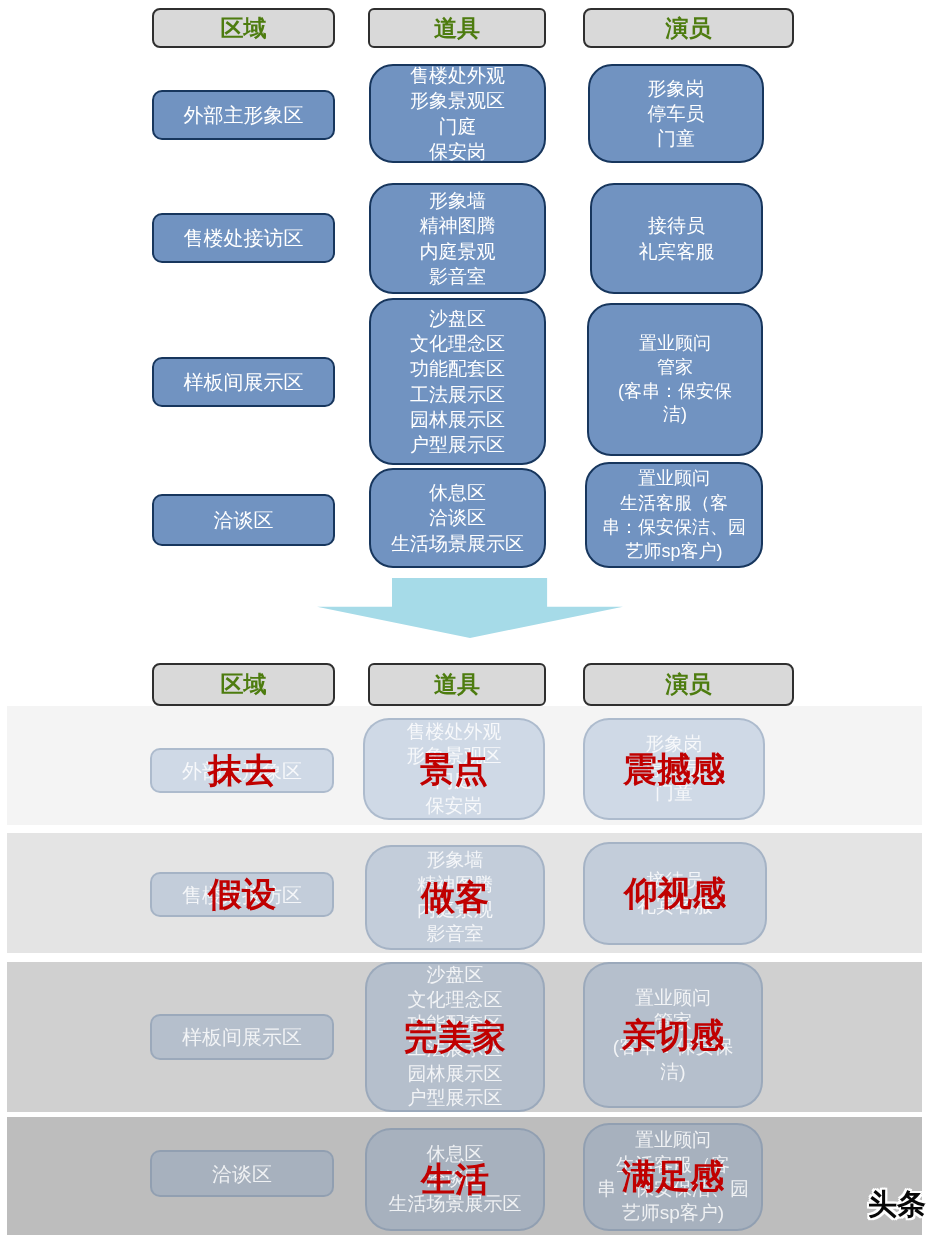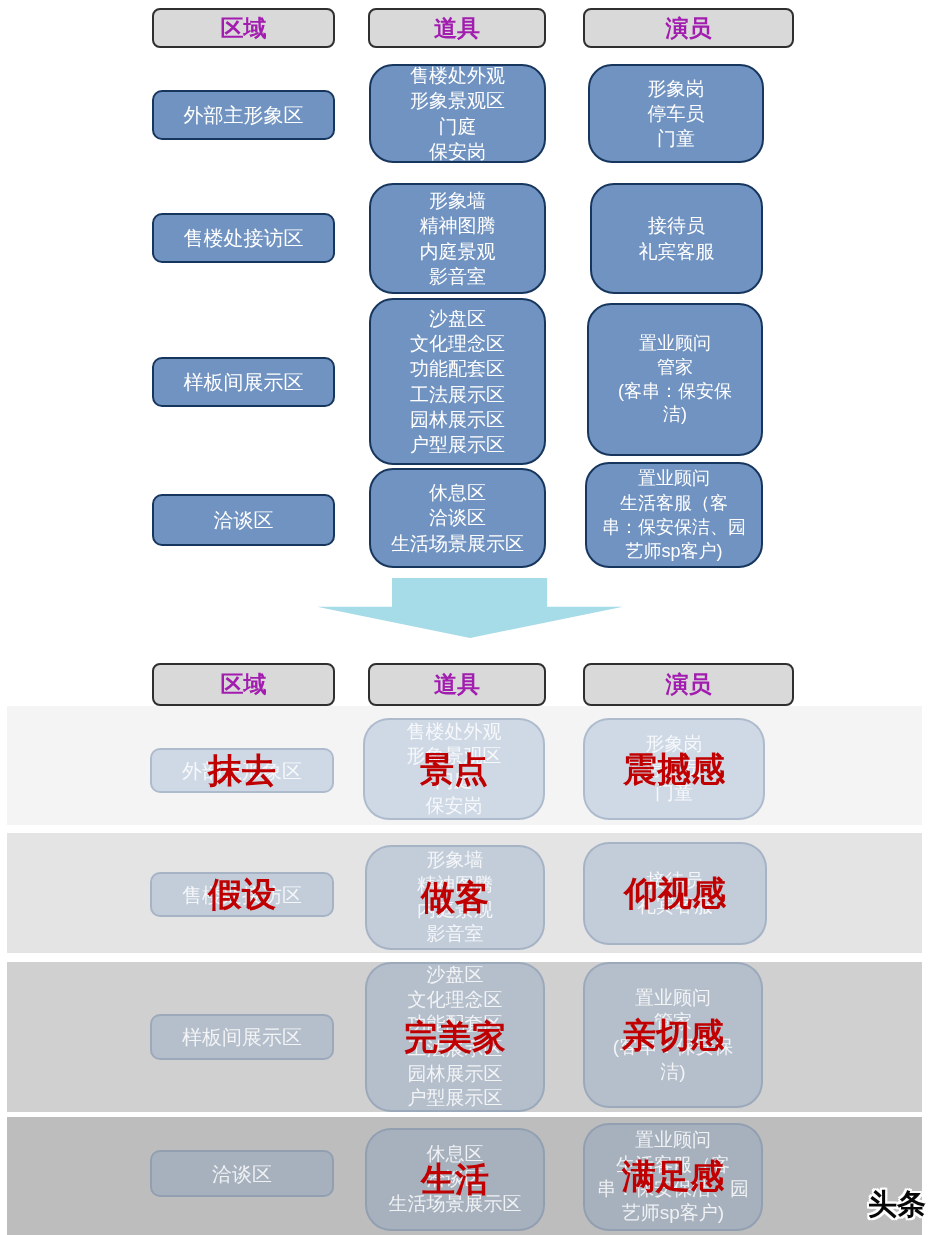--- a/index.html
+++ b/index.html
@@ -4,21 +4,21 @@
 <style>
   html,body{margin:0;padding:0;background:#fff;}
   .stage{
     position:relative;width:929px;height:1235px;background:#ffffff;overflow:hidden;
     font-family:"Liberation Sans","DejaVu Sans",sans-serif;
   }
   
   .hdr{
     position:absolute;display:flex;align-items:center;justify-content:center;
     background:#d9d9d9;border:2px solid #2f2f2f;border-radius:8px;
-    color:#a21caf;font-weight:700;font-size:23px;box-sizing:border-box;
+    color:#4d7c0f;font-weight:700;font-size:23px;box-sizing:border-box;
   }
   .blue{
     position:absolute;display:flex;align-items:center;justify-content:center;
     background:#7193c1;border:2px solid #17365d;color:#ffffff;
     text-align:center;box-sizing:border-box;white-space:pre-line;
     font-size:19px;line-height:1.32;
   }
   .zoneblue{border-radius:10px;font-size:20px;}
   .bigblue{border-radius:24px;}
   .fade{
@@ -28,21 +28,21 @@
     white-space:pre-line;font-size:19px;line-height:1.3;
   }
   .fadezone{border-radius:10px;font-size:20px;}
   .fadebig{border-radius:26px;}
   .overlay{
     position:absolute;inset:0;display:flex;align-items:center;justify-content:center;
     color:#c00000;font-size:34px;font-weight:800;white-space:nowrap;
   }
   .band{position:absolute;left:7px;width:915px;}
   
-  .x-zone{left:152px;width:183px;} .x-props{left:368px;width:178px;} .x-actors{left:583px;width:211px;}
+  .x-zone{left:152px;width:183px;} .x-props{left:368px;width:178px;border-radius:6px;} .x-actors{left:583px;width:211px;}
   .hdr-top{top:8px;height:40px;} .hdr-bot{top:663px;height:43px;}
   .t-z1{left:152px;top:90px;width:183px;height:50px;}
   .t-z2{left:152px;top:213px;width:183px;height:50px;}
   .t-z3{left:152px;top:357px;width:183px;height:50px;}
   .t-z4{left:152px;top:494px;width:183px;height:52px;}
   .t-p1{left:369px;top:64px;width:177px;height:99px;}
   .t-p2{left:369px;top:183px;width:177px;height:111px;}
   .t-p3{left:369px;top:298px;width:177px;height:167px;}
   .t-p4{left:369px;top:468px;width:177px;height:100px;}
   .t-a1{left:588px;top:64px;width:176px;height:99px;}

